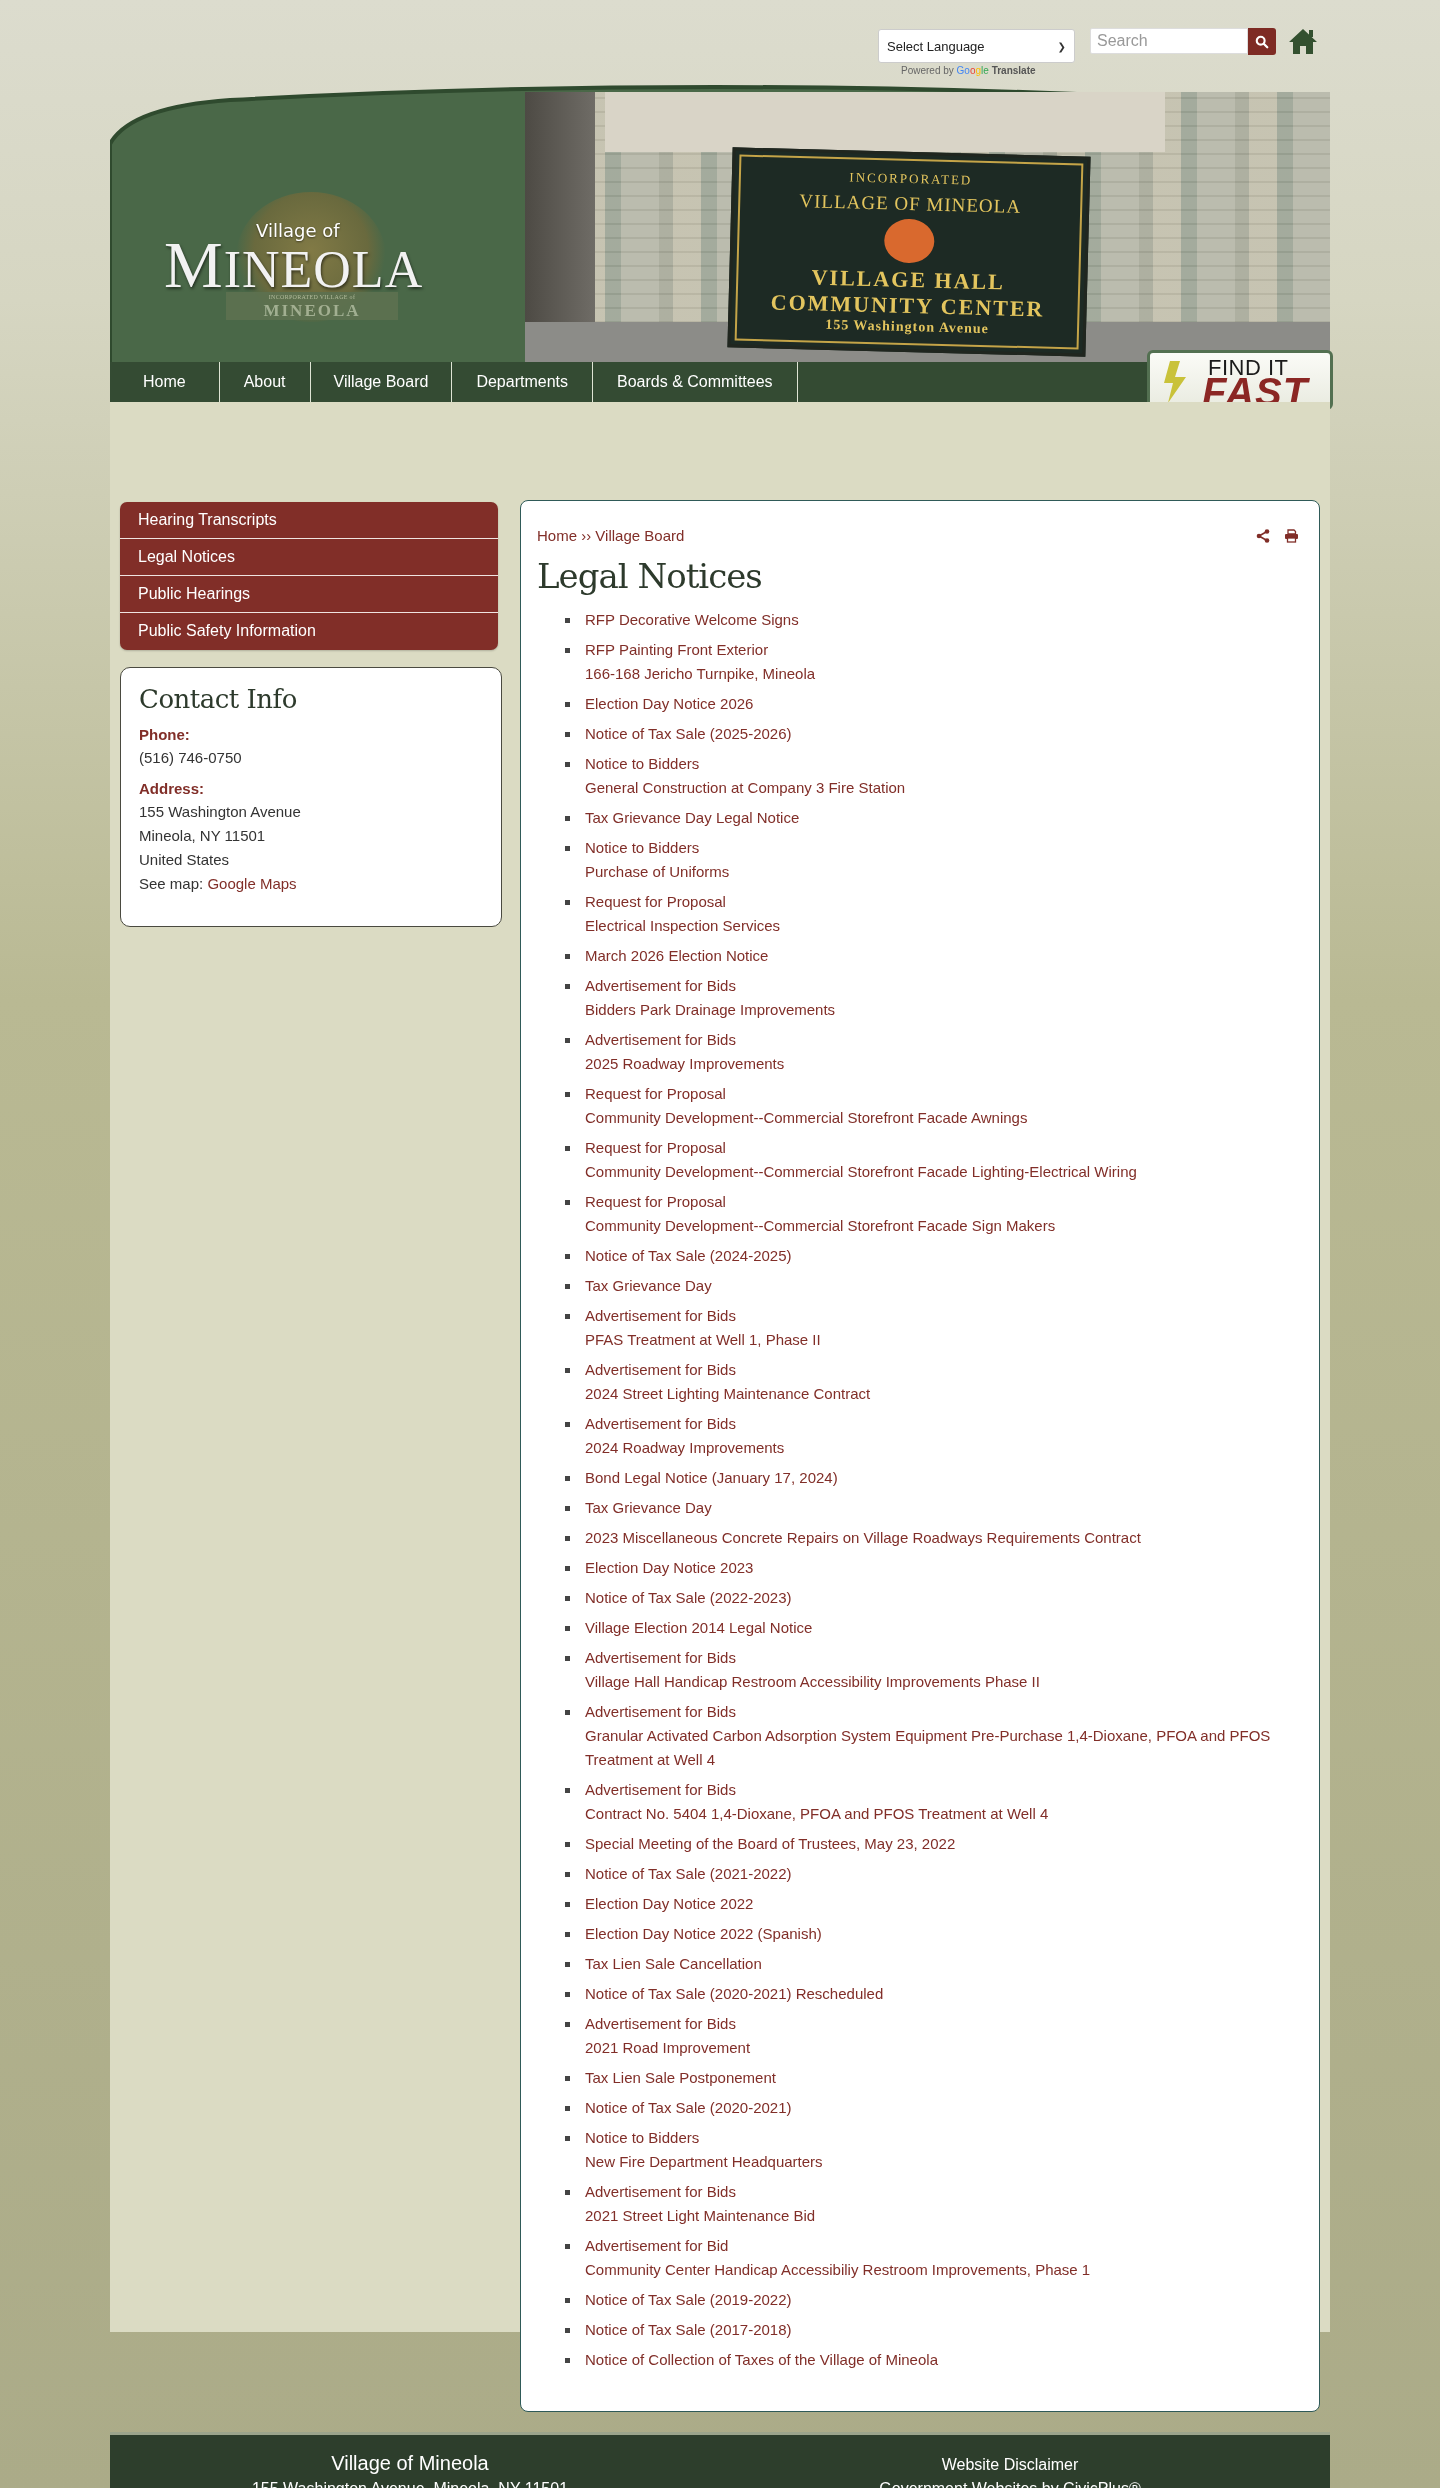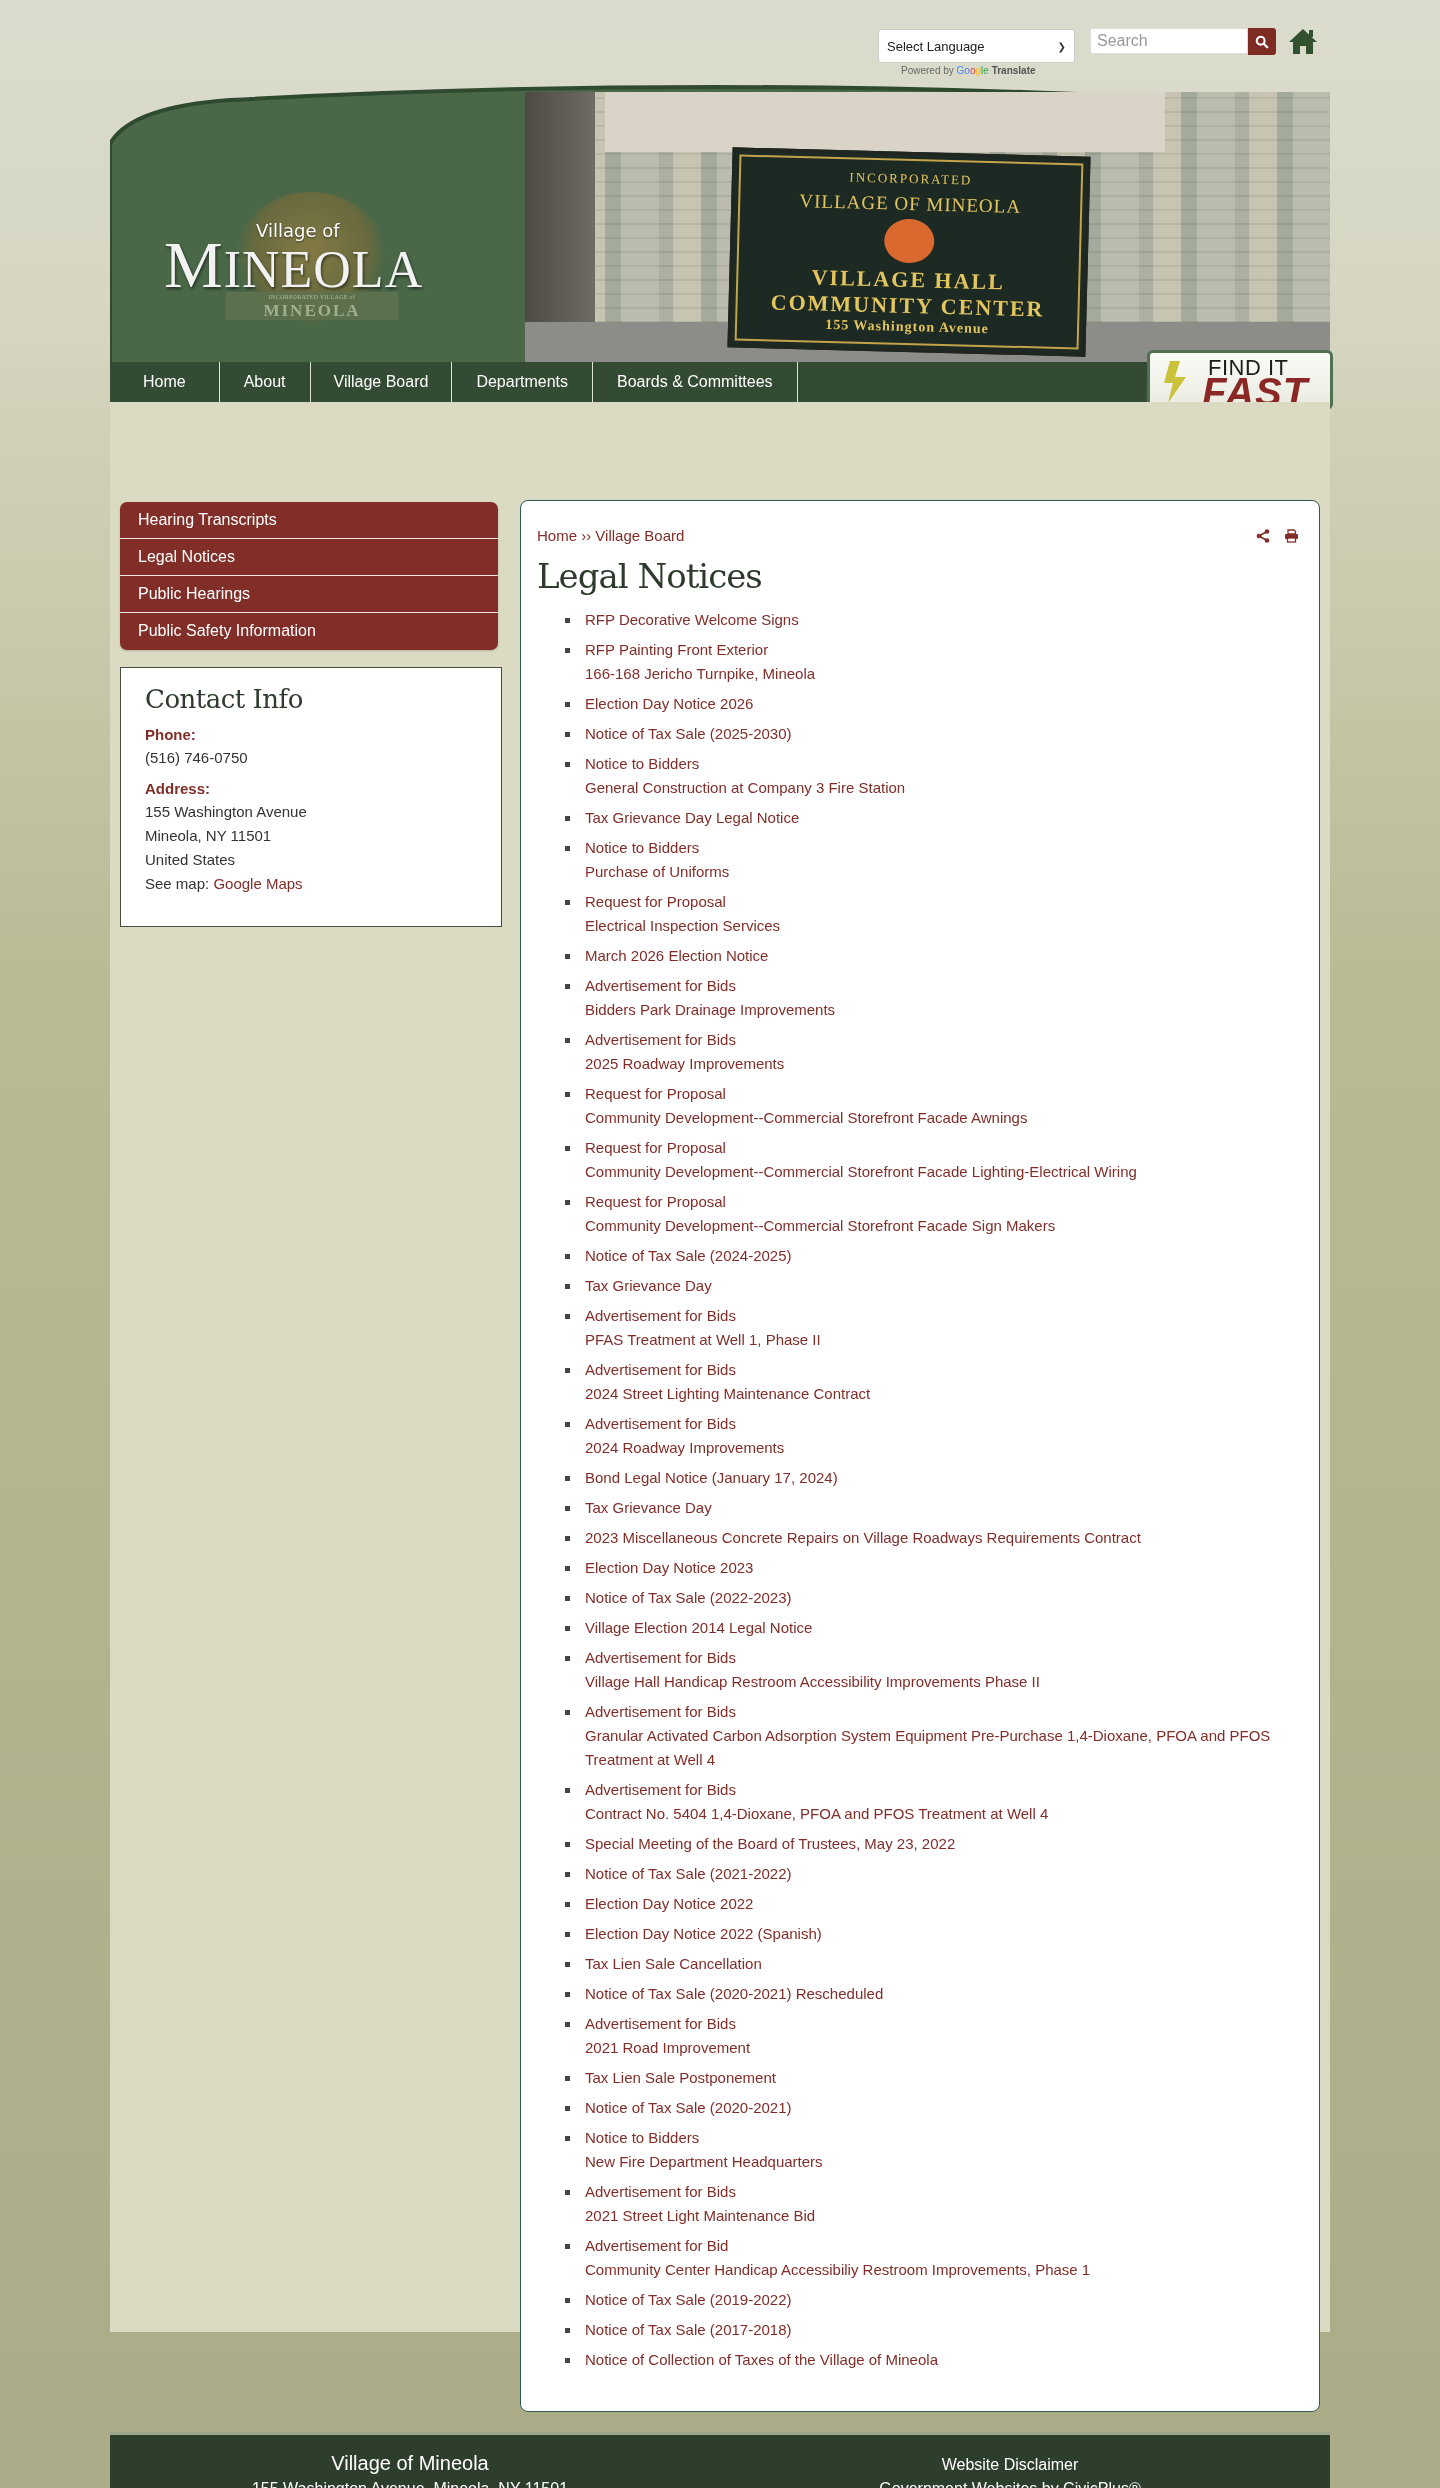--- a/index.html
+++ b/index.html
@@ -82,21 +82,21 @@
   .find-fast .find { position: absolute; left: 58px; top: 2px; font-size: 22px; color: #1b1b1b; letter-spacing: .5px; }
   .find-fast .fast { position: absolute; left: 52px; top: 24px; font-size: 40px; font-style: italic; font-weight: bold; color: #8b2724; letter-spacing: 1px; line-height: 30px; }
 
   
   .content-bg { position: absolute; left: 0; top: 320px; width: 1220px; height: 1930px; background: #dbdbc3; }
 
   .sidenav { position: absolute; left: 10px; top: 337px; width: 378px; background: #812e28; border-radius: 7px; overflow: hidden; box-shadow: 0 1px 2px rgba(0,0,0,.2); }
   .sidenav-item { height: 37px; color: #fff; font-size: 16px; line-height: 35px; padding-left: 18px; border-bottom: 1px solid #f0e3e1; cursor: pointer; }
   .sidenav-item:last-child { border-bottom: none; }
 
-  .contact { position: absolute; left: 10px; top: 585px; width: 382px; height: 260px; background: #fff; border: 1px solid #4a4a40; border-radius: 0; padding: 16px 24px; }
+  .contact { position: absolute; left: 10px; top: 585px; width: 382px; height: 260px; background: #fff; border: 1px solid #4a4a40; border-radius: 10px; padding: 16px 18px; }
   .contact h2 { font-family: "DejaVu Serif", serif; font-weight: normal; font-size: 26px; color: #2d3a2c; letter-spacing: -0.5px; margin-bottom: 10px; }
   .contact .lbl { font-weight: bold; color: #812e28; font-size: 15px; margin-top: 6px; line-height: 22px; }
   .contact .val { font-size: 15px; color: #333; line-height: 24px; }
   .contact a { color: #812e28; }
 
   .main { position: absolute; left: 410px; top: 418px; width: 800px; height: 1912px; background: #fff; border: 1px solid #2f5a58; border-radius: 8px; padding: 26px 24px 20px 16px; }
   .breadcrumb { font-size: 15px; color: #812e28; }
   .breadcrumb a { color: #812e28; cursor: pointer; }
   .tools { position: absolute; right: 20px; top: 28px; display: flex; gap: 14px; }
   .tools span { cursor: pointer; display: inline-flex; }
@@ -237,21 +237,21 @@
             <rect x="1" y="5" width="13" height="5" rx="1" fill="#812e28"></rect>
             <rect x="3.5" y="9" width="8" height="4" fill="#fff" stroke="#812e28" stroke-width="1.3"></rect>
           </svg>
       </span>
     </div>
     <h1 class="page-title">Legal Notices</h1>
     <ul class="notices" id="notices-list">
         <li class="notice"><span>RFP Decorative Welcome Signs</span></li>
         <li class="notice"><span>RFP Painting Front Exterior</span><span class="sub">166-168 Jericho Turnpike, Mineola</span></li>
         <li class="notice"><span>Election Day Notice 2026</span></li>
-        <li class="notice"><span>Notice of Tax Sale (2025-2030)</span></li>
+        <li class="notice"><span>Notice of Tax Sale (2025-2026)</span></li>
         <li class="notice"><span>Notice to Bidders</span><span class="sub">General Construction at Company 3 Fire Station</span></li>
         <li class="notice"><span>Tax Grievance Day Legal Notice</span></li>
         <li class="notice"><span>Notice to Bidders</span><span class="sub">Purchase of Uniforms</span></li>
         <li class="notice"><span>Request for Proposal</span><span class="sub">Electrical Inspection Services</span></li>
         <li class="notice"><span>March 2026 Election Notice</span></li>
         <li class="notice"><span>Advertisement for Bids</span><span class="sub">Bidders Park Drainage Improvements</span></li>
         <li class="notice"><span>Advertisement for Bids</span><span class="sub">2025 Roadway Improvements</span></li>
         <li class="notice"><span>Request for Proposal</span><span class="sub">Community Development--Commercial Storefront Facade Awnings</span></li>
         <li class="notice"><span>Request for Proposal</span><span class="sub">Community Development--Commercial Storefront Facade Lighting-Electrical Wiring</span></li>
         <li class="notice"><span>Request for Proposal</span><span class="sub">Community Development--Commercial Storefront Facade Sign Makers</span></li>

